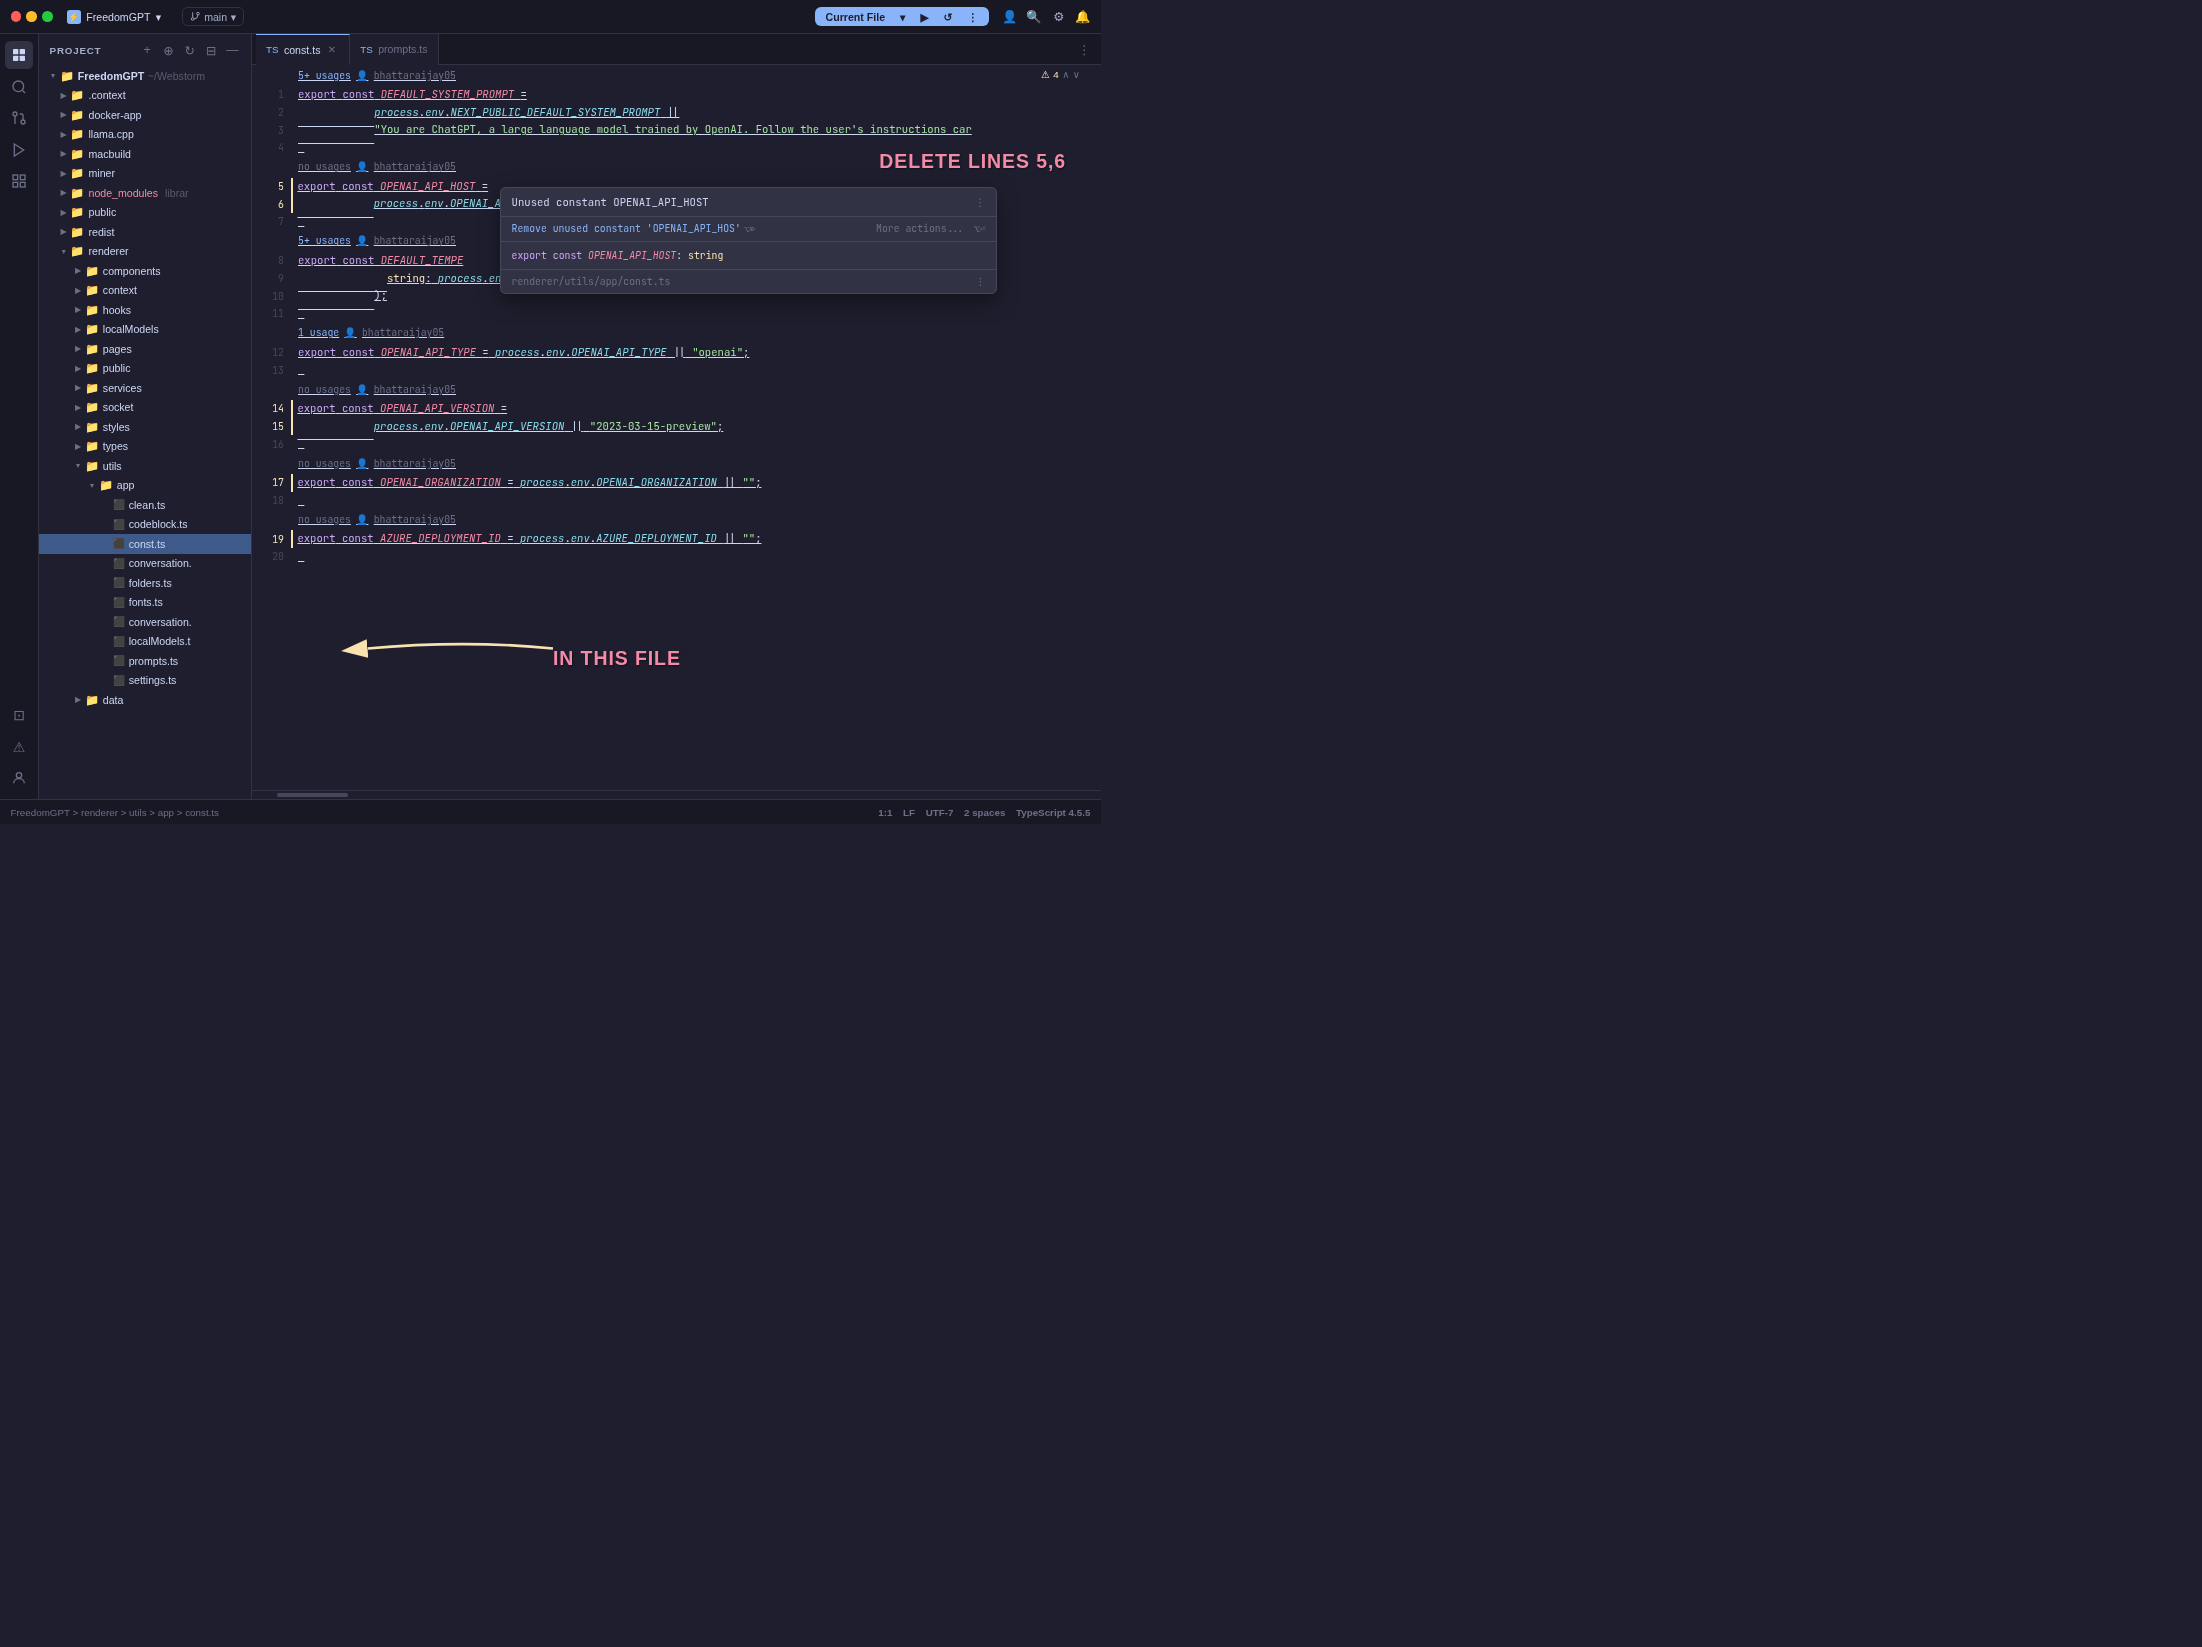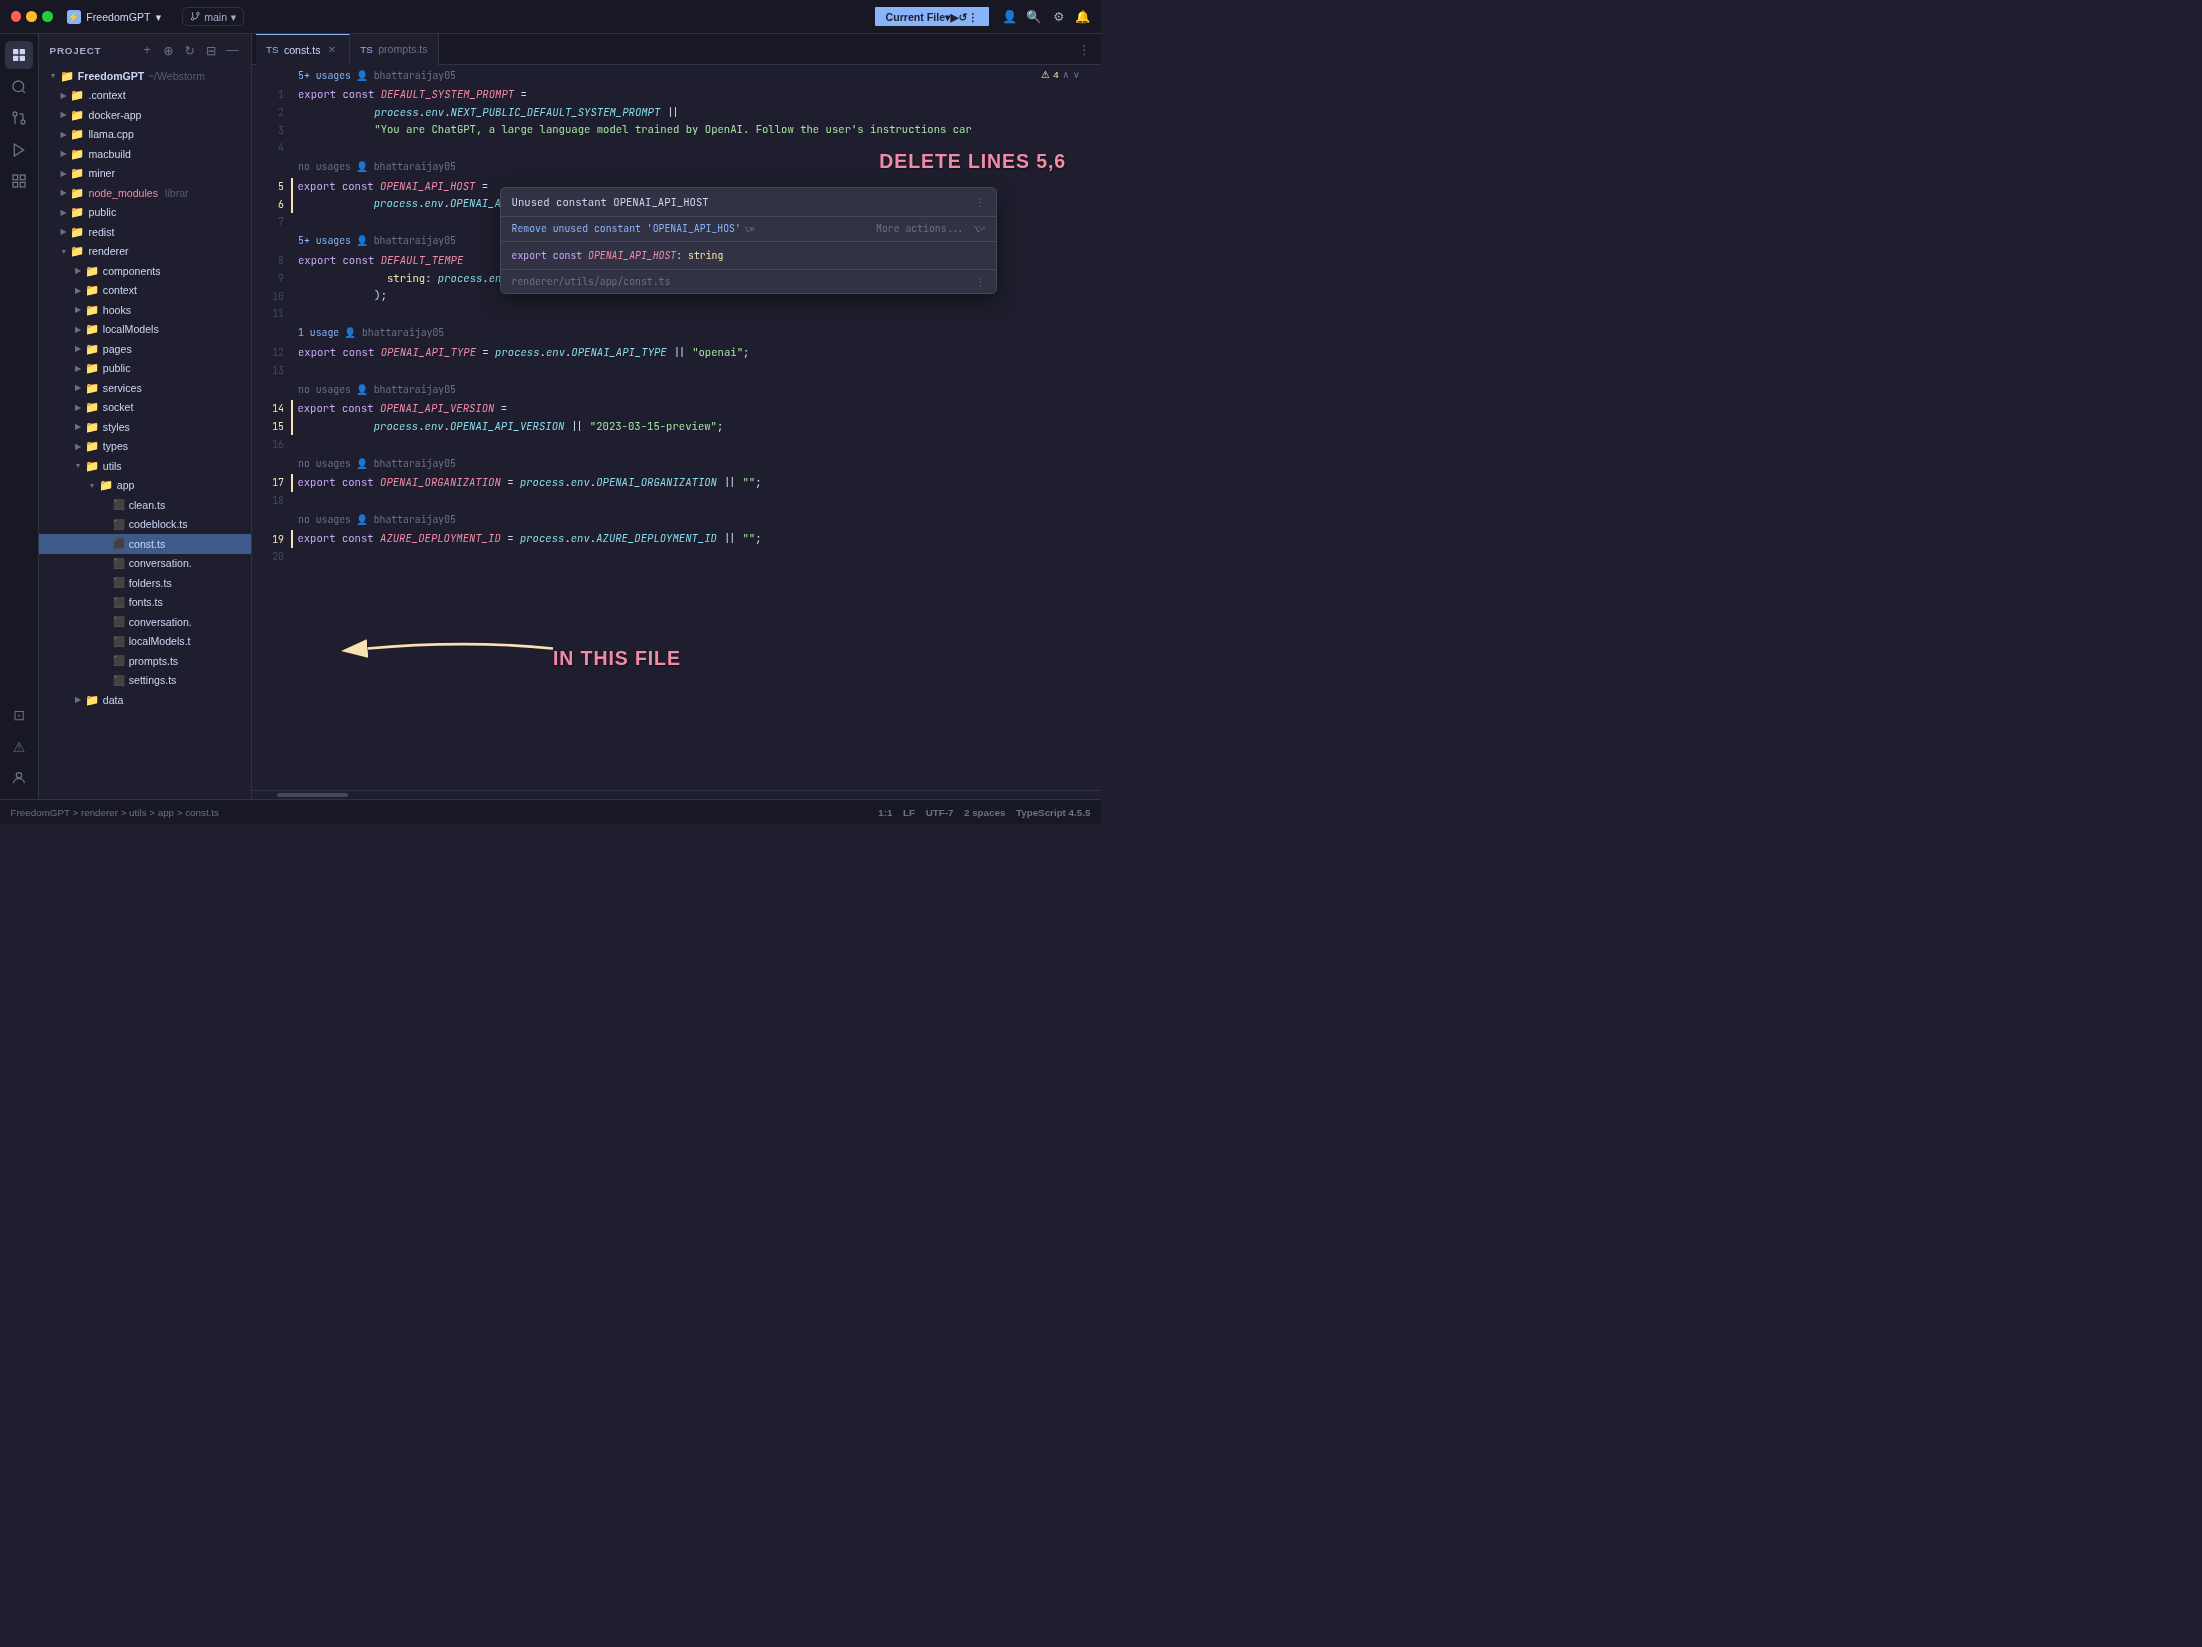--- a/index.html
+++ b/index.html
@@ -64,28 +64,28 @@
       padding: 2.7px 7px;
       border-radius: 5.3px;
       border: 0.9px solid #313244;
       cursor: pointer;
     }
     .titlebar-spacer { flex: 1; }
     .run-button {
       background: #89b4fa;
       color: #1e1e2e;
       border: none;
-      border-radius: 1px;
+      border-radius: 6px;
       padding: 3.5px 10.6px;
       font-size: 10.6px;
       font-weight: 600;
       cursor: pointer;
       display: flex;
       align-items: center;
-      gap: 0;
+      gap: 15px;
     }
     .titlebar-icons {
       display: flex;
       gap: 10.6px;
       align-items: center;
       color: #a6adc8;
       margin-left: 7px;
     }
     .titlebar-icon {
       width: 14px;
@@ -280,20 +280,21 @@
       color: #45475a;
       font-family: 'JetBrains Mono', 'Fira Code', monospace;
     }
     .editor-lines {
       flex: 1;
       overflow: auto;
       padding: 0;
       font-family: 'JetBrains Mono', 'Fira Code', 'Courier New', monospace;
       font-size: 10.6px;
       line-height: 17.7px;
+      text-decoration: underline;
     }
     .code-line {
       height: 17.7px;
       display: flex;
       align-items: center;
       padding: 0 7px;
       white-space: pre;
       position: relative;
     }
     .meta-line {

